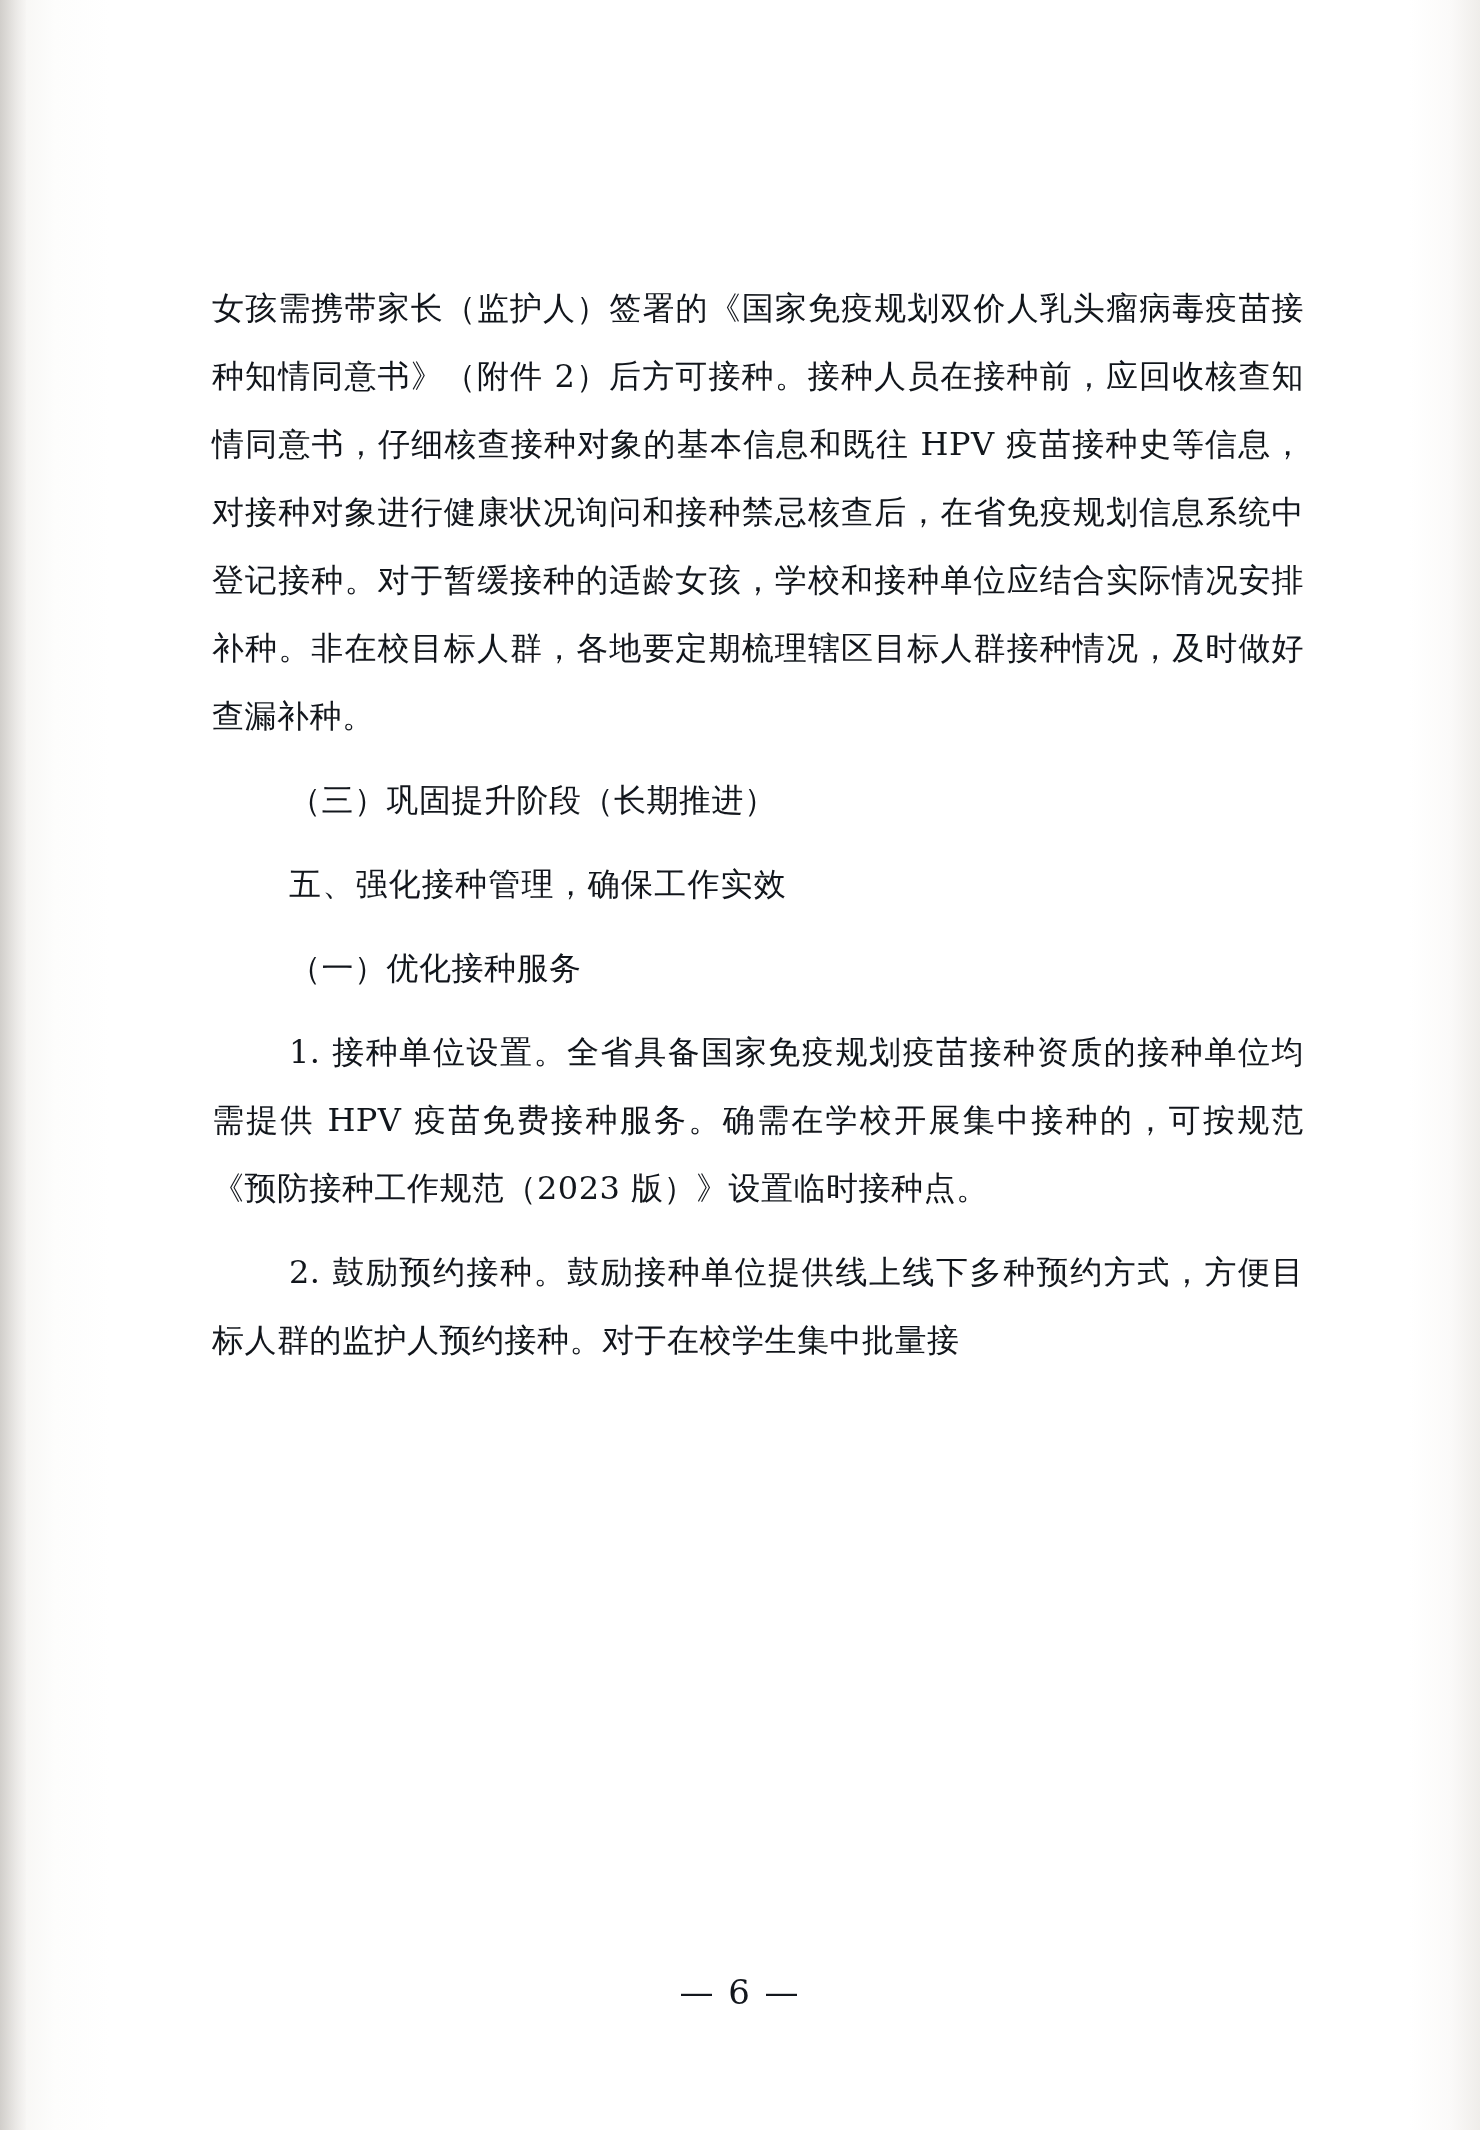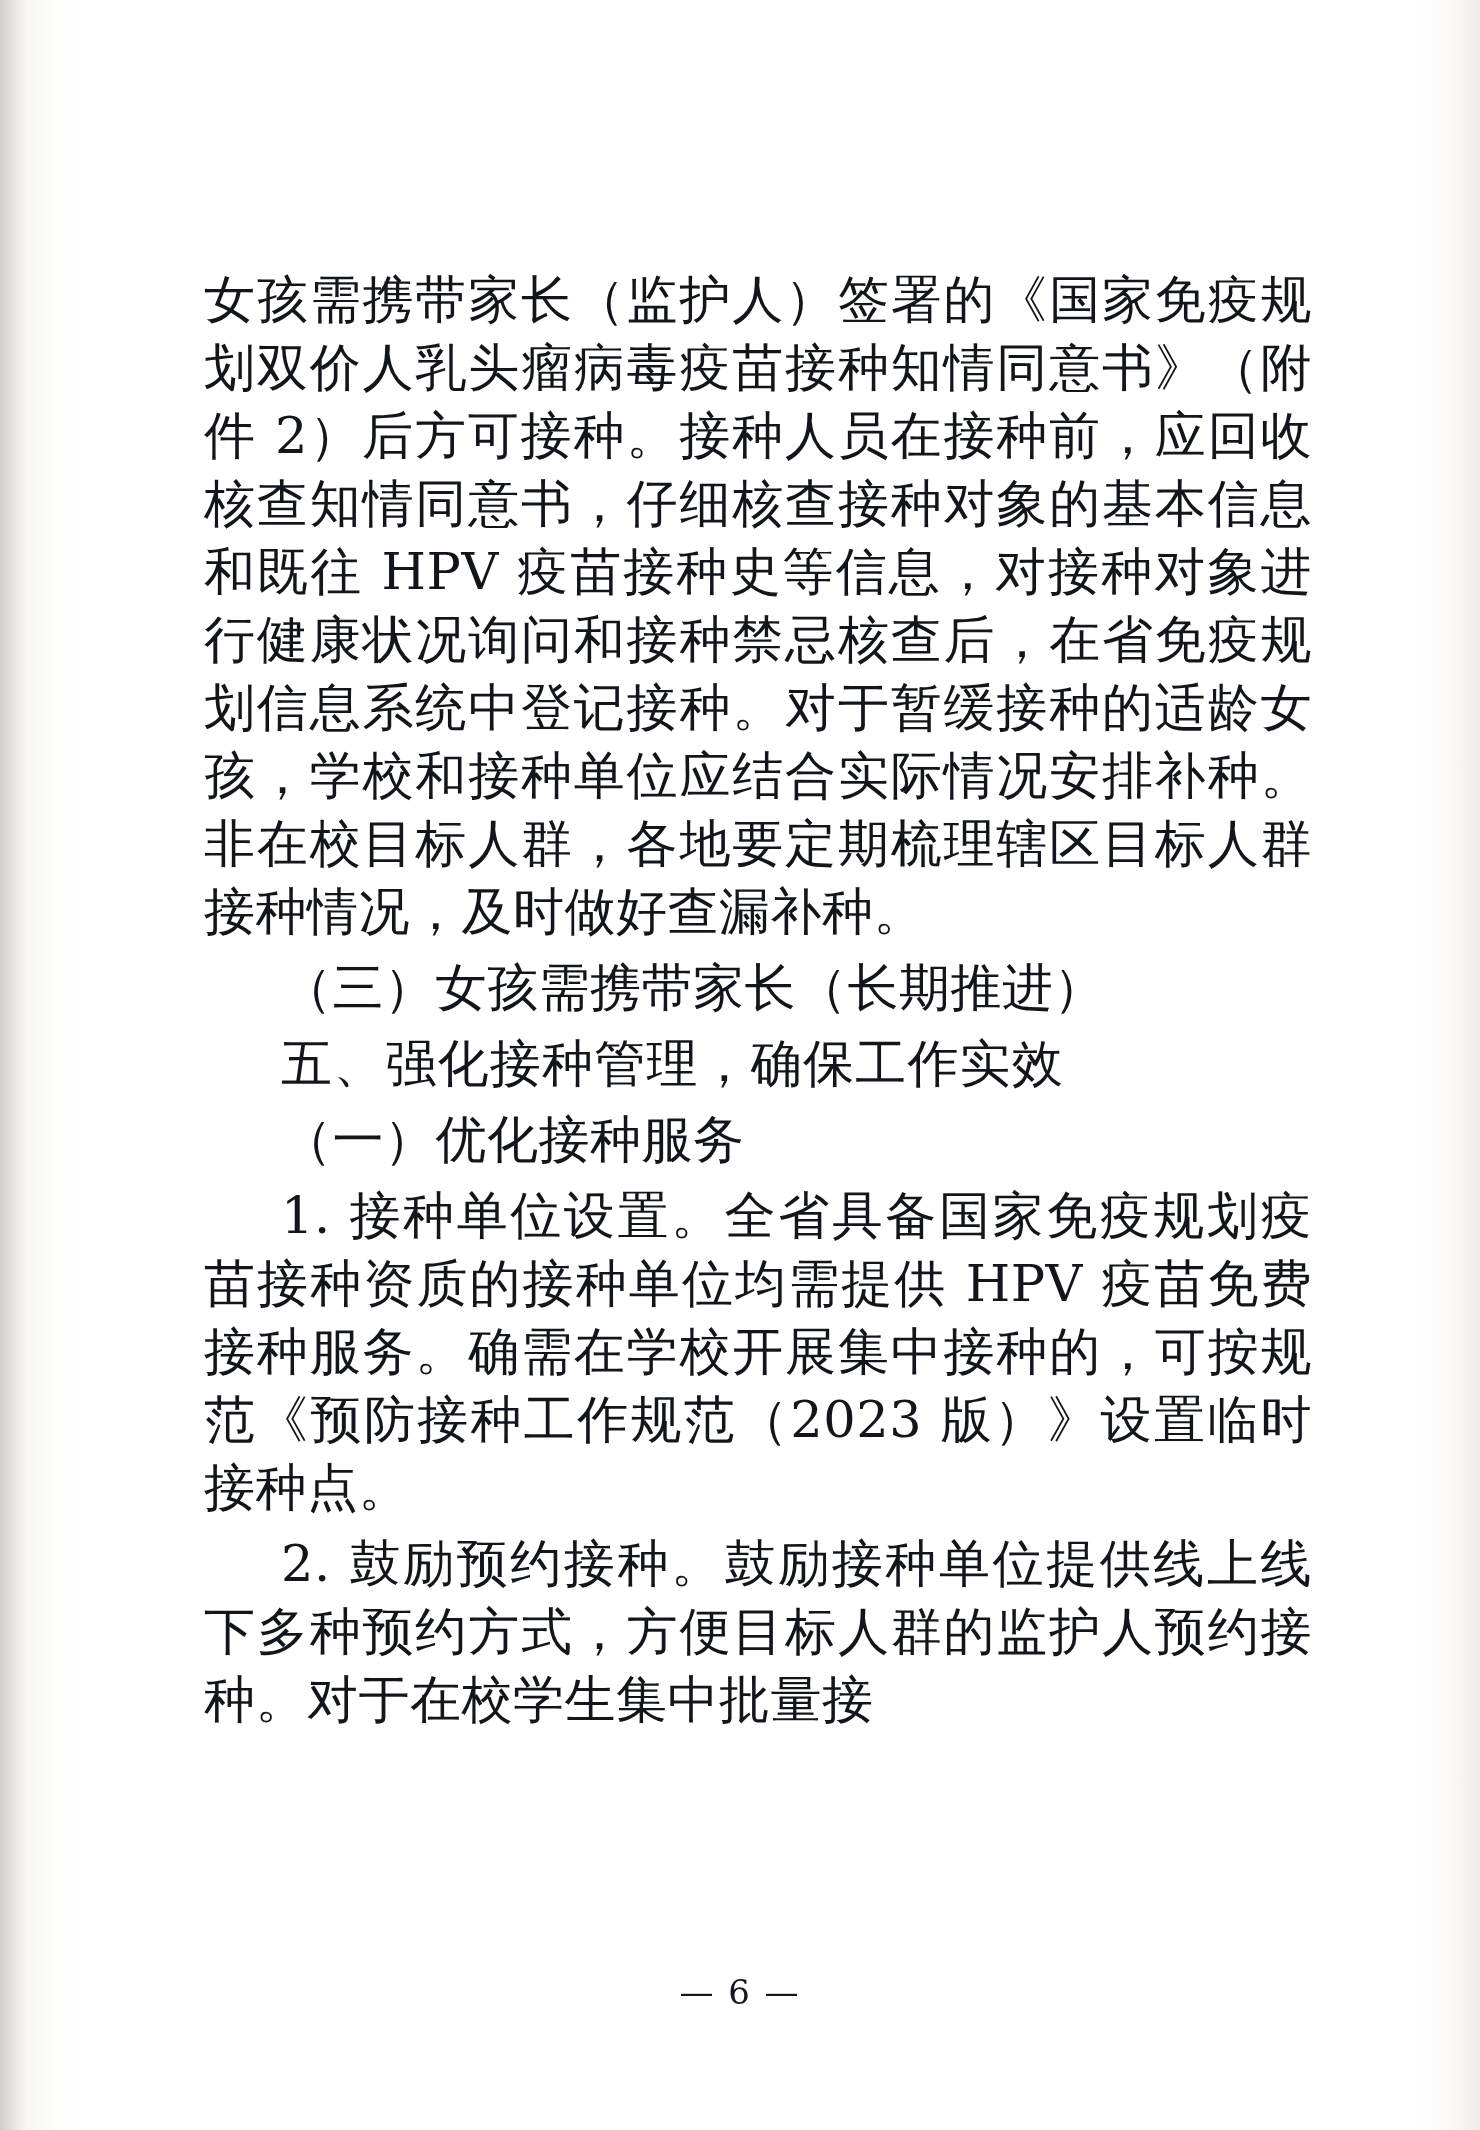--- a/index.html
+++ b/index.html
@@ -53,22 +53,22 @@
   }
 
   .content {
     position: absolute;
     left: 196px;
     top: 258px;
     width: 1124px;
   }
 
   p {
-    margin: 8px;
-    font-size: 51px;
+    margin: 16px;
+    font-size: 32px;
     line-height: 68px;
     color: #12161c;
     letter-spacing: 0.5px;
     text-align: justify;
     text-justify: inter-ideograph;
     font-weight: 500;
   }
 
   p.indent {
     text-indent: 77px;
@@ -102,21 +102,21 @@
 </style>
 </head>
 <body>
 
 <div class="page">
   <div class="scan-edge"></div>
   <div class="margin-tick"></div>
 
   <div class="content">
     <p class="blk">女孩需携带家长（监护人）签署的《国家免疫规划双价人乳头瘤病毒疫苗接种知情同意书》（附件 2）后方可接种。接种人员在接种前，应回收核查知情同意书，仔细核查接种对象的基本信息和既往 HPV 疫苗接种史等信息，对接种对象进行健康状况询问和接种禁忌核查后，在省免疫规划信息系统中登记接种。对于暂缓接种的适龄女孩，学校和接种单位应结合实际情况安排补种。非在校目标人群，各地要定期梳理辖区目标人群接种情况，及时做好查漏补种。</p>
-    <p class="blk indent">（三）女孩需携带家长（长期推进）</p>
+    <p class="blk indent">（三）巩固提升阶段（长期推进）</p>
     <p class="blk heading">五、强化接种管理，确保工作实效</p>
     <p class="blk indent">（一）优化接种服务</p>
     <p class="blk indent">1. 接种单位设置。全省具备国家免疫规划疫苗接种资质的接种单位均需提供 HPV 疫苗免费接种服务。确需在学校开展集中接种的，可按规范《预防接种工作规范（2023 版）》设置临时接种点。</p>
     <p class="blk indent">2. 鼓励预约接种。鼓励接种单位提供线上线下多种预约方式，方便目标人群的监护人预约接种。对于在校学生集中批量接</p>
   </div>
 
   <div class="footer">
     <span class="pgnum">— 6 —</span>
   </div>
 </div>

